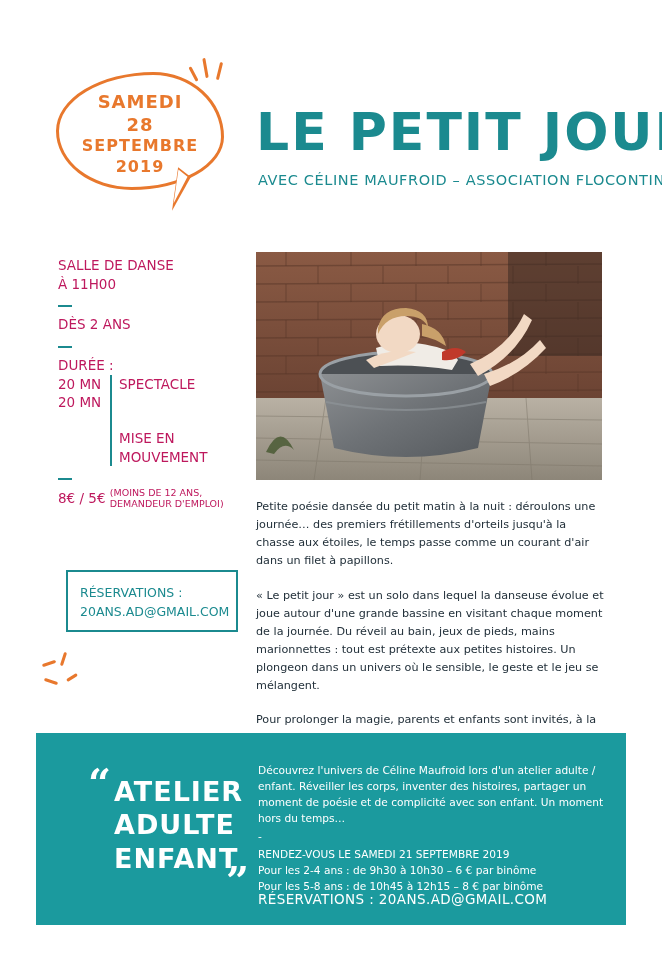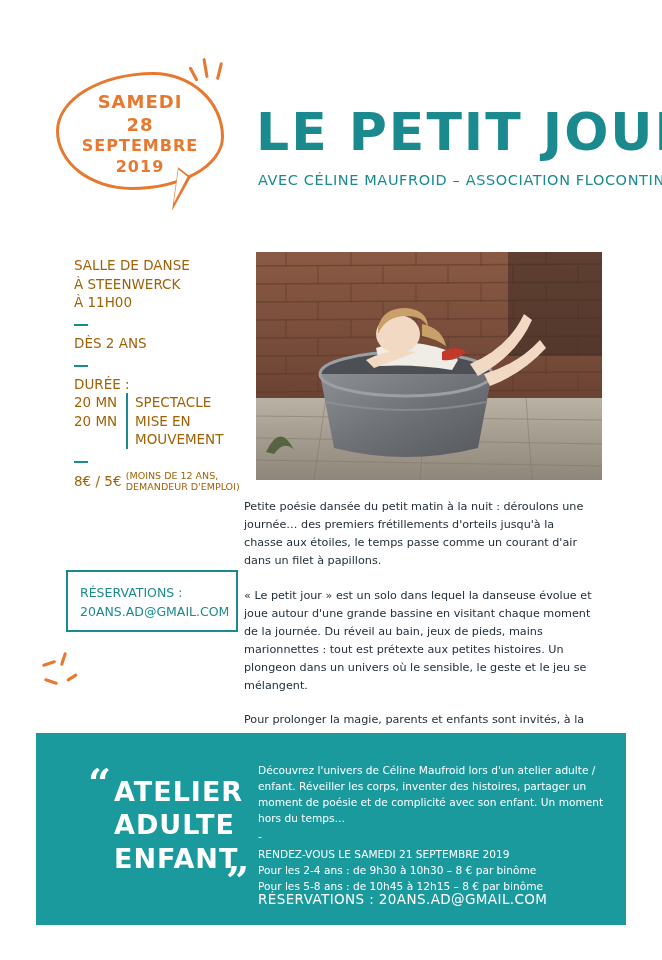--- a/index.html
+++ b/index.html
@@ -128,24 +128,24 @@
     color: #1B8A8F;
     font-size: 14.5px;
     letter-spacing: 0.6px;
     font-family: "DejaVu Sans", sans-serif;
     white-space: nowrap;
   }
 
   
   .info {
     position: absolute;
-    left: 74px;
+    left: 58px;
     top: 256px;
     width: 180px;
-    color: #a16207;
+    color: #be185d;
     font-size: 13.5px;
     line-height: 1.38;
     font-family: "DejaVu Sans", sans-serif;
   }
   .info .blk { margin-bottom: 12px; }
   .info .rule {
     width: 14px;
     height: 2px;
     background: #1B8A8F;
     margin: 10px 0 8px 0;
@@ -189,21 +189,21 @@
     width: 346px;
     height: 228px;
     overflow: hidden;
     background: #6d4a3a;
   }
   .photo svg { display: block; }
 
   
   .body-text {
     position: absolute;
-    left: 244px;
+    left: 256px;
     top: 498px;
     width: 352px;
     color: #22303a;
     font-size: 11.2px;
     line-height: 1.62;
     font-family: "DejaVu Sans", sans-serif;
   }
   .body-text p { margin: 0 0 16px 0; }
 
   
@@ -277,37 +277,36 @@
     <div class="l3">SEPTEMBRE</div>
     <div class="l4">2019</div>
   </div>
 
   <div class="title">LE PETIT JOUR</div>
   <div class="subtitle">AVEC CÉLINE MAUFROID – ASSOCIATION FLOCONTINE</div>
 
   <div class="info">
     <div class="blk">
       <div>SALLE DE DANSE</div>
-      <div>À STEENWERCK</div>
       <div>À 11H00</div>
     </div>
     <div class="rule"></div>
     <div class="blk">DÈS 2 ANS</div>
     <div class="rule"></div>
     <div class="blk">
       <div>DURÉE :</div>
       <div class="dur-row">
         <div class="dur-left">20 MN</div>
         <div class="dur-bar"></div>
         <div>SPECTACLE</div>
       </div>
       <div class="dur-row">
         <div class="dur-left">20 MN</div>
         <div class="dur-bar"></div>
-        <div style="white-space: pre-line;">MISE EN
+        <div style="white-space: pre-line; margin-top: 36px;">MISE EN
 MOUVEMENT</div>
       </div>
     </div>
     <div class="rule"></div>
     <div class="blk">
       <span>8€ / 5€</span>
       <span class="price-note">
         <span>(MOINS DE 12 ANS,</span><br>
         <span>DEMANDEUR D'EMPLOI)</span>
       </span>
@@ -444,19 +443,19 @@
       <div>ATELIER</div>
       <div>ADULTE</div>
       <div>ENFANT</div>
     </div>
     <div class="quote-mark quote-close">”</div>
 
     <div class="footer-text">
       <div>Découvrez l'univers de Céline Maufroid lors d'un  atelier adulte / enfant. Réveiller les corps, inventer des histoires, partager un moment de poésie et de complicité avec son enfant. Un moment hors du temps…</div>
       <div class="dash">-</div>
       <div class="rdv">RENDEZ-VOUS LE SAMEDI 21 SEPTEMBRE 2019</div>
-      <div>Pour les 2-4 ans : de 9h30 à 10h30 – 8 € par binôme</div>
+      <div>Pour les 2-4 ans : de 9h30 à 10h30 – 6 € par binôme</div>
       <div>Pour les 5-8 ans : de 10h45 à 12h15 – 8 € par binôme</div>
     </div>
     <div class="footer-resa">RÉSERVATIONS : 20ANS.AD@GMAIL.COM</div>
   </div>
 
 </div>
 
 </body></html>

